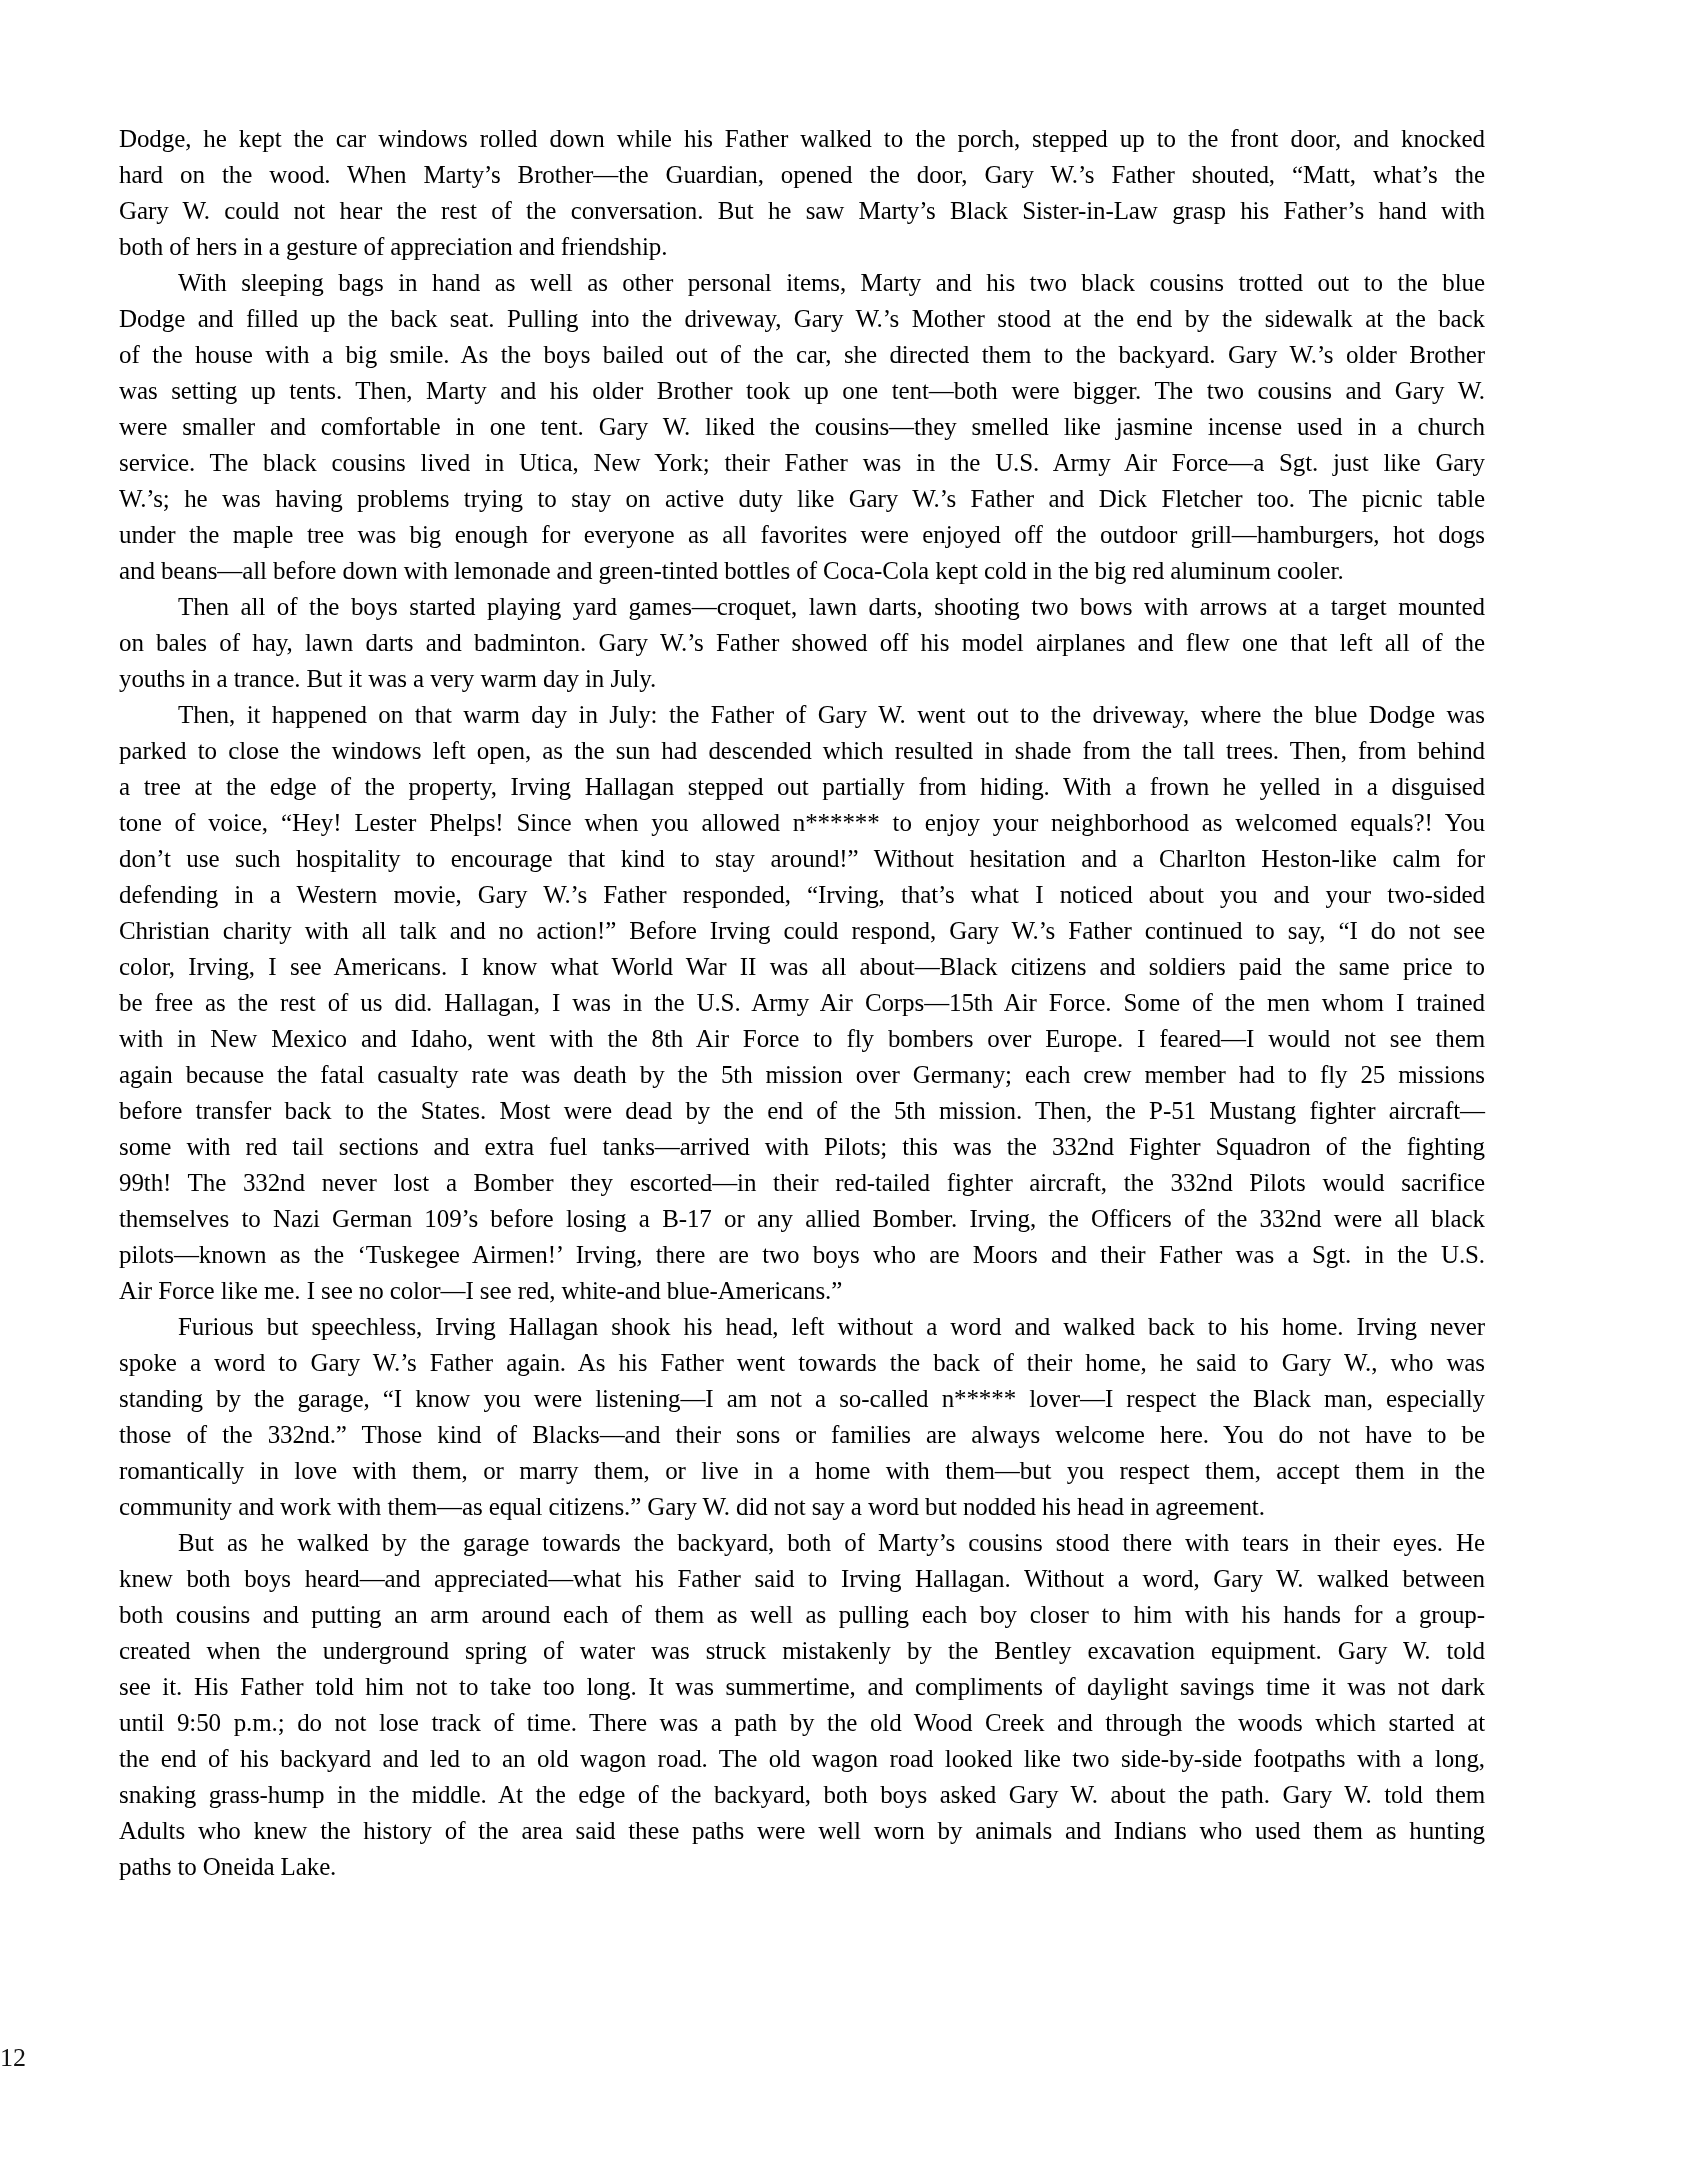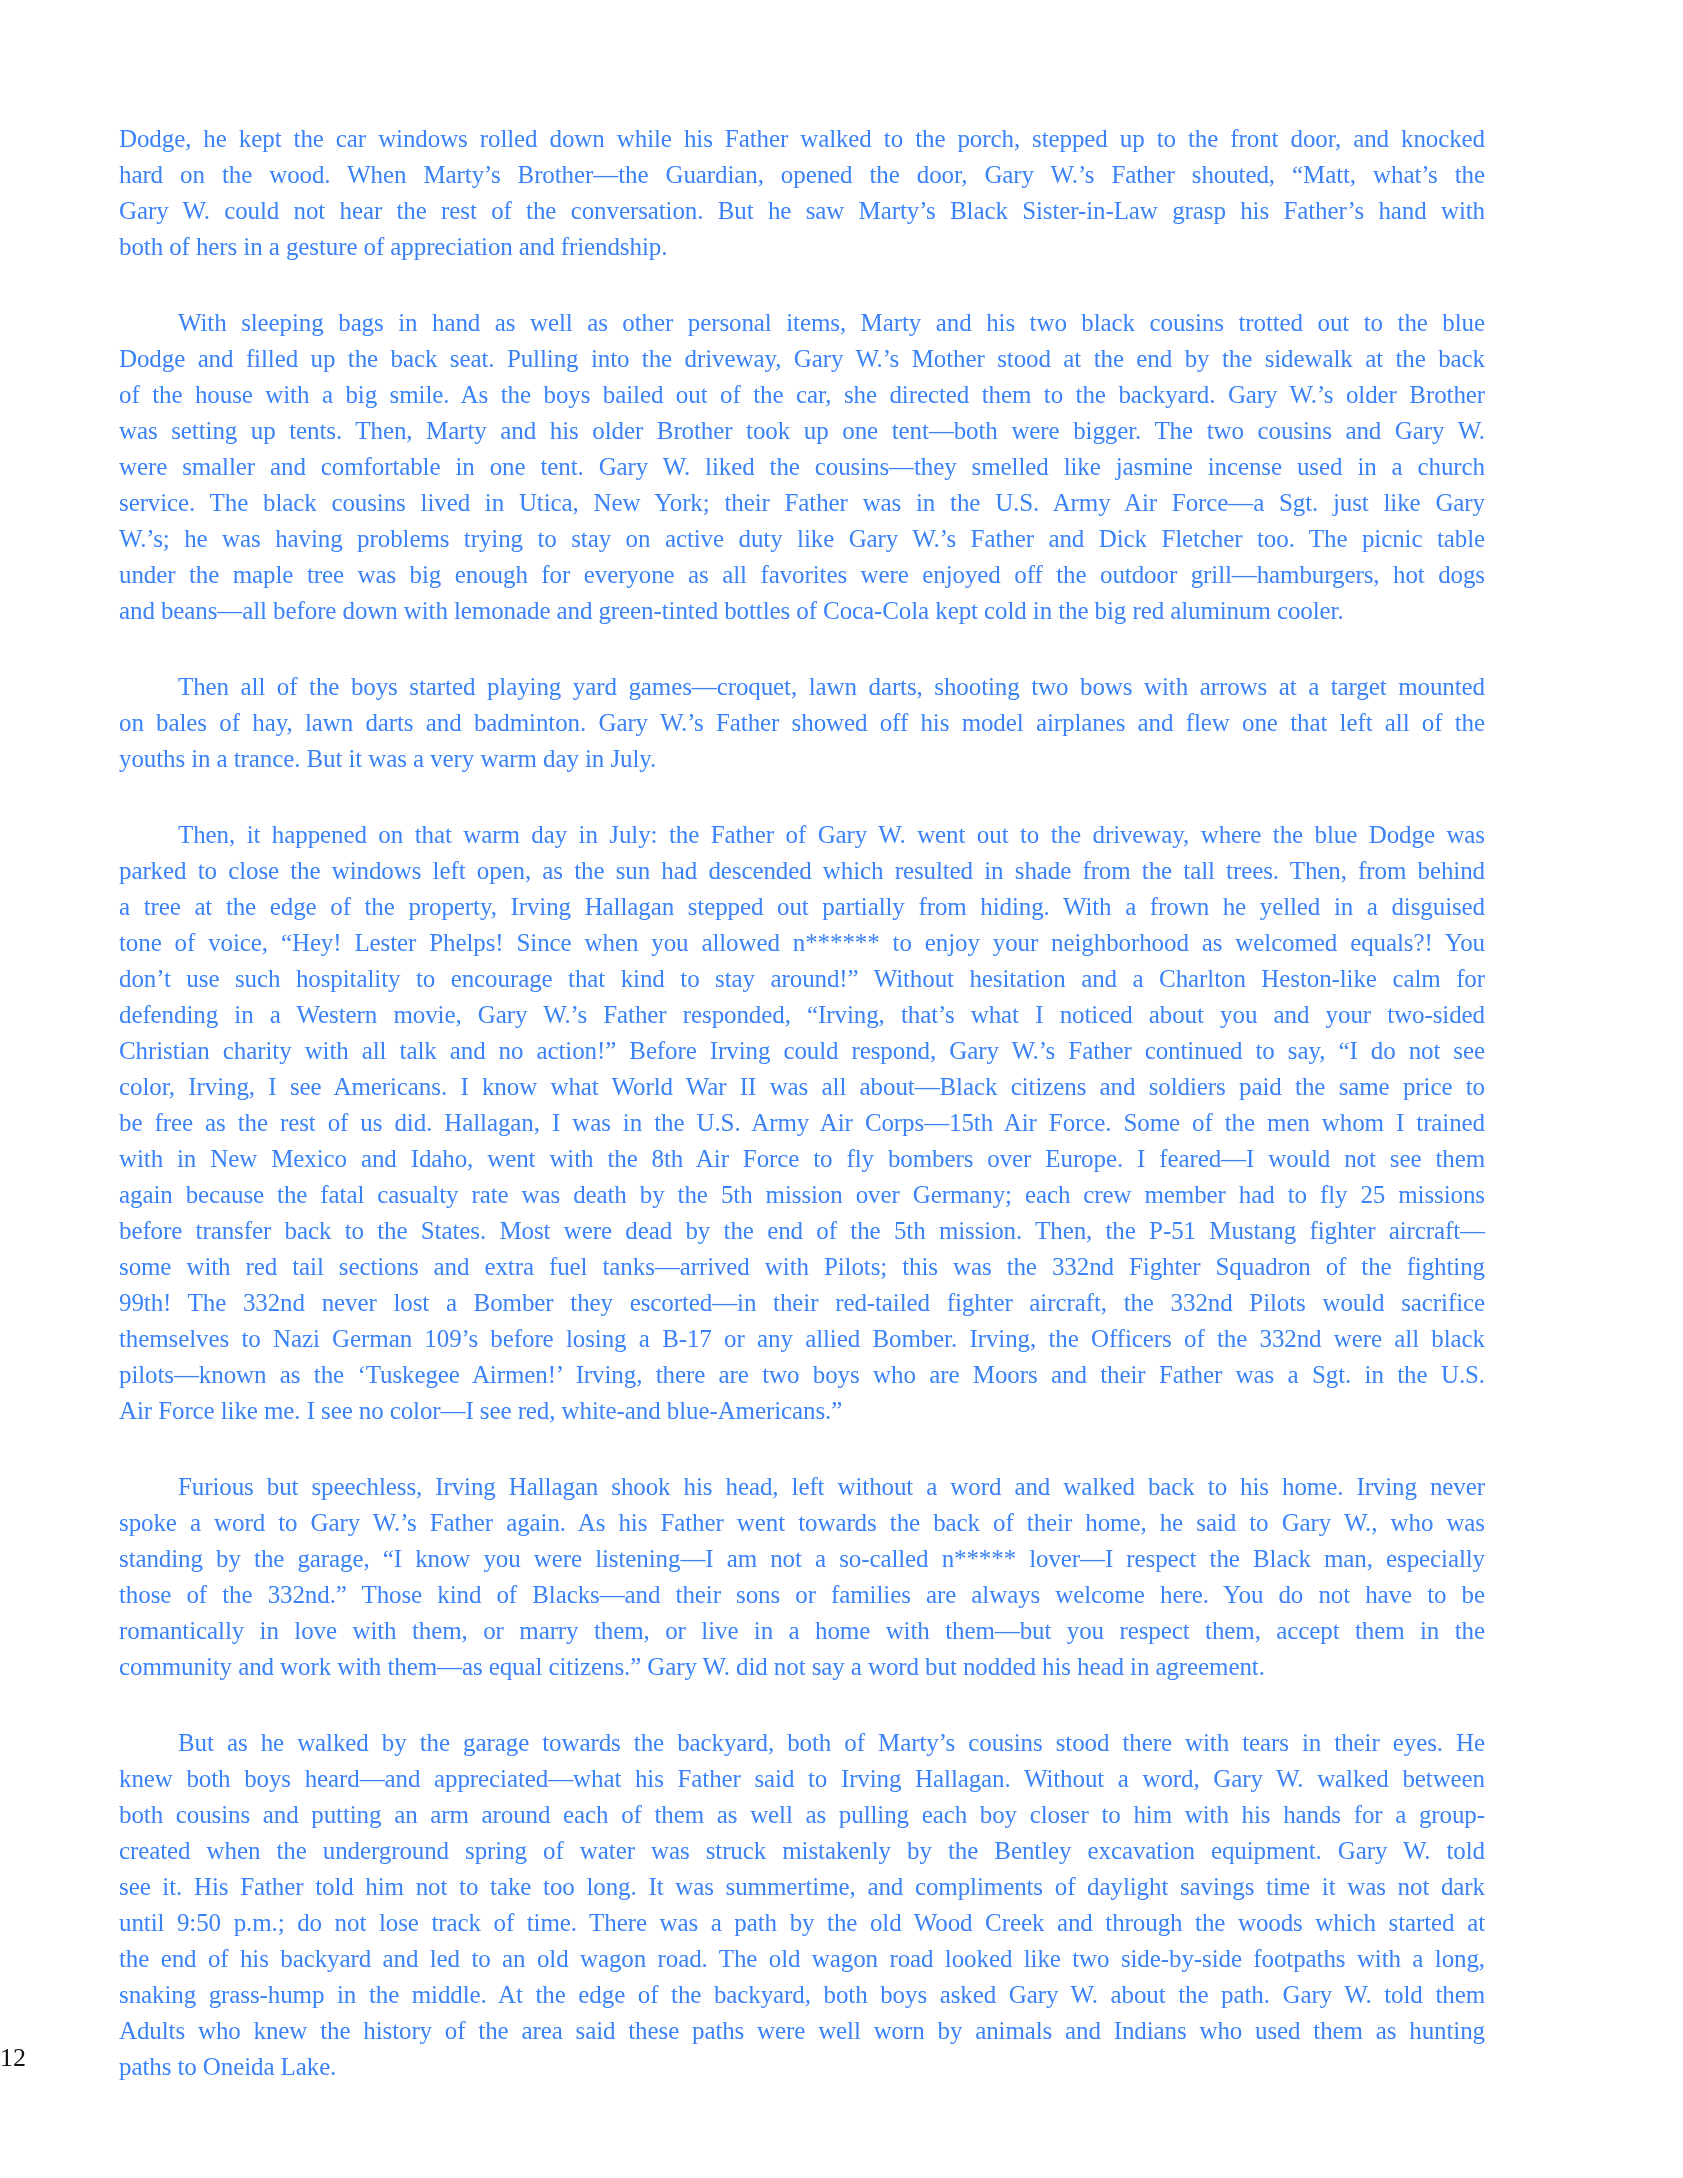--- a/index.html
+++ b/index.html
@@ -3,29 +3,29 @@
 <meta charset="utf-8">
 <style>
   html, body { margin: 0; padding: 0; background: #ffffff; }
   body { width: 1683px; height: 2178px; position: relative; overflow: hidden; }
   .page {
     position: absolute; left: 0; top: 0; width: 1683px; height: 2178px; background: #ffffff;
   }
   .text-block {
     position: absolute; left: 119px; top: 121px; width: 1366px;
     font-family: "Liberation Serif", "DejaVu Serif", serif;
-    font-size: 25px; color: #3b82f6;
+    font-size: 25px; color: #000000;
   }
   .para { margin: 0; padding: 0; }
   .line {
     display: block; height: 36px; line-height: 36px;
     white-space: nowrap; text-align: justify; text-align-last: justify;
     letter-spacing: -0.1px;
   }
-  .line.first { padding-left: 59px; margin-top: 40px; }
+  .line.first { padding-left: 59px; }
   .line.last { text-align-last: left; }
   .page-number {
     position: absolute; left: 0; width: 1614px; top: 2043px; text-align: left;
     font-family: "Liberation Serif", "DejaVu Serif", serif; font-size: 26px; color: #111111;
   }
 </style>
 </head>
 <body>
 
 <div class="page">

